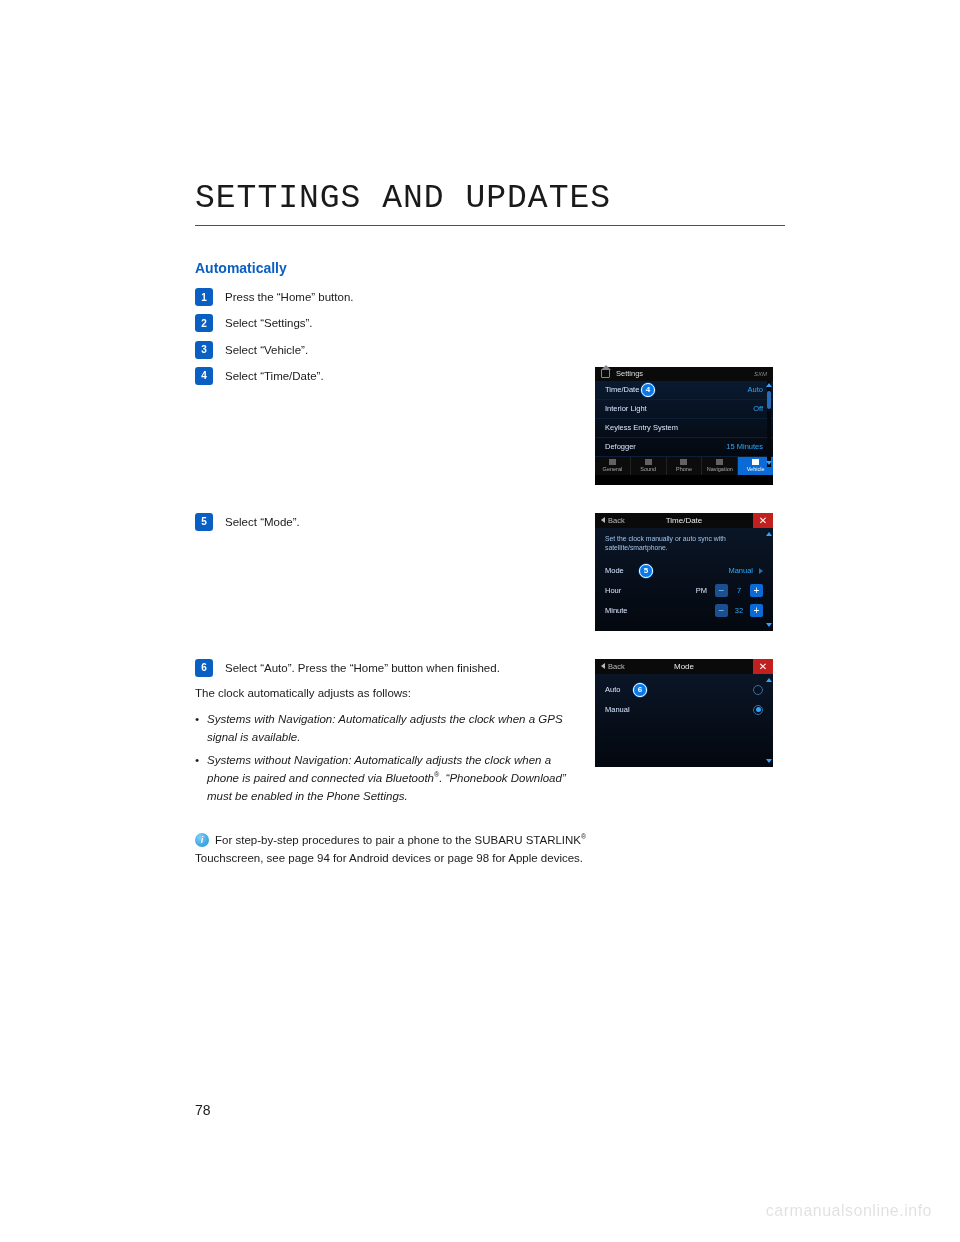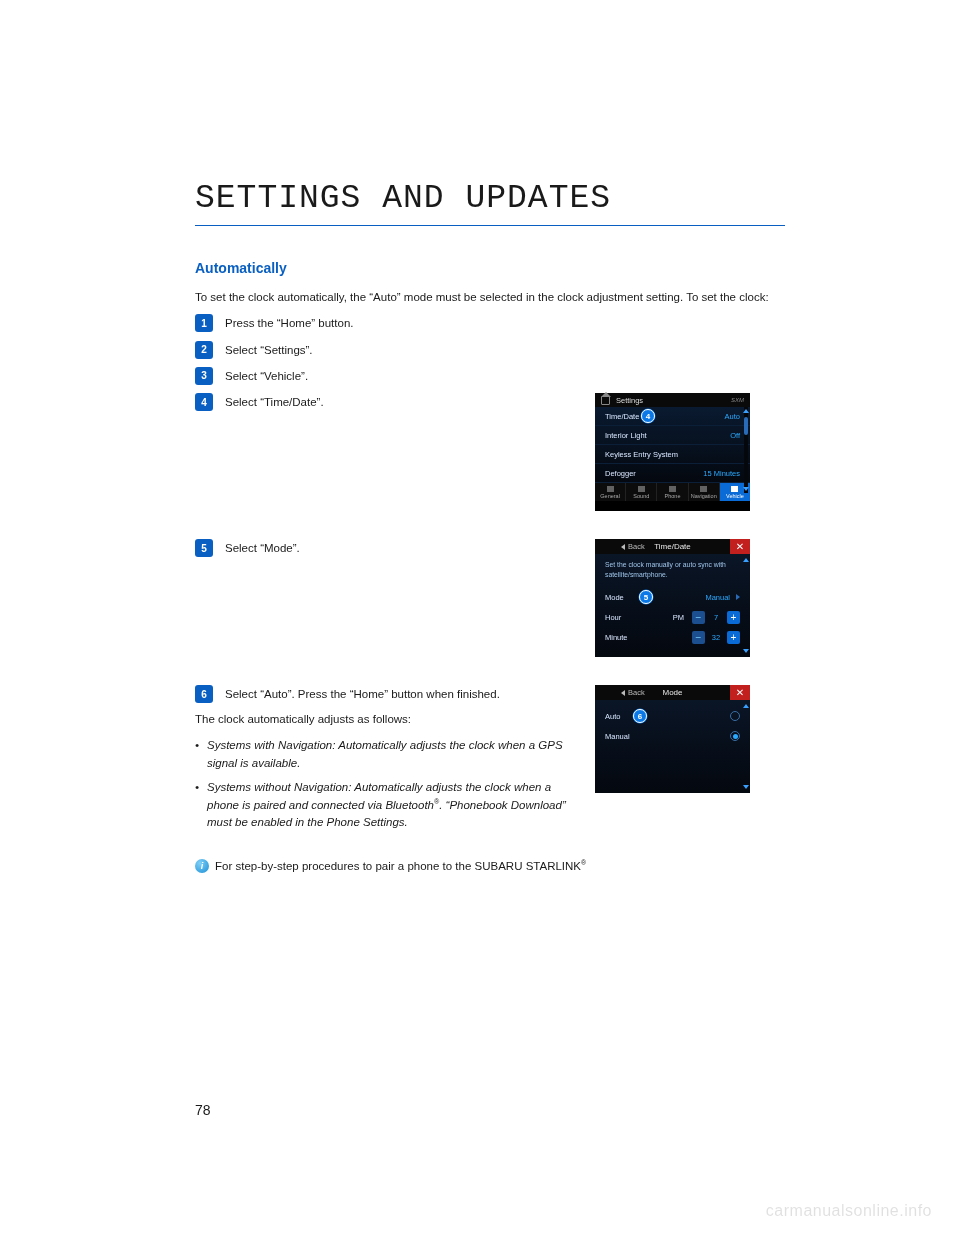--- a/index.html
+++ b/index.html
@@ -19,21 +19,21 @@
   .bullets { list-style: none; margin-bottom: 16px; font-style: italic; }
   .bullets li { font-size: 11.5px; line-height: 1.55; padding-left: 12px; position: relative; margin-bottom: 6px; }
   .bullets li::before { content: "•"; position: absolute; left: 0; top: 0; }
   .info-row { display: flex; gap: 6px; align-items: flex-start; margin-top: 8px; }
   .info-icon { width: 14px; height: 14px; border-radius: 50%; background: radial-gradient(circle at 35% 30%, #7fd0f7, #1b8fd6); color: #fff; font-size: 9px; font-style: italic; font-weight: 700; display: flex; align-items: center; justify-content: center; flex: 0 0 14px; margin-top: 1px; }
   .sup { font-size: 7px; vertical-align: super; }
   .pagenum { position: absolute; left: 195px; bottom: 124px; font-size: 14px; }
   .watermark { position: absolute; right: 28px; bottom: 22px; font-size: 16px; color: rgba(0,0,0,0.12); letter-spacing: 0.5px; }
 
   
-  .mock { width: 155px; background: #000; color: #cfe3ff; font-size: 7.5px; position: relative; }
+  .mock { width: 178px; background: #000; color: #cfe3ff; font-size: 7.5px; position: relative; }
 
   
   .m1 { height: 118px; }
   .m1-top { height: 14px; background: #0a0a0a; display: flex; align-items: center; gap: 6px; padding: 0 6px; }
   .home-icon { width: 9px; height: 9px; border: 1px solid #888; border-radius: 1px; position: relative; }
   .home-icon::before { content: ""; position: absolute; top: -5px; left: -1px; width: 0; height: 0; border-left: 5.5px solid transparent; border-right: 5.5px solid transparent; border-bottom: 5px solid #888; }
   .m1-title { color: #ddd; font-size: 7.5px; }
   .sxm { margin-left: auto; font-size: 6px; color: #888; font-style: italic; }
   .m1-rows { background: linear-gradient(#0a1a30,#04080f); }
   .m1-row { height: 19px; display: flex; align-items: center; justify-content: space-between; padding: 0 10px; border-bottom: 1px solid #0b1f38; position: relative; }
@@ -47,21 +47,21 @@
   .m1-tabs { height: 18px; display: flex; background: #0c0c0c; }
   .m1-tab { flex: 1; display: flex; flex-direction: column; align-items: center; justify-content: center; gap: 1px; color: #aaa; font-size: 5.5px; border-right: 1px solid #222; }
   .m1-tab:last-child { border-right: none; }
   .m1-tab.active { background: #0a6bd6; color: #fff; }
   .m1-tab .ic { width: 7px; height: 6px; background: #888; opacity: .7; }
   .m1-tab.active .ic { background: #fff; opacity: 1; }
   .callout { position: absolute; width: 14px; height: 14px; border-radius: 50%; background: #0a78e6; border: 1.5px solid #fff; color: #fff; font-size: 8px; font-weight: 700; display: flex; align-items: center; justify-content: center; box-shadow: 0 0 0 0.5px #0a78e6; }
 
   
   .m2 { height: 118px; }
-  .m2-top { height: 15px; background: #0a0a0a; display: flex; align-items: center; position: relative; padding-left: 20px; }
+  .m2-top { height: 15px; background: #0a0a0a; display: flex; align-items: center; position: relative; }
   .back { display: flex; align-items: center; gap: 3px; padding: 0 6px; color: #bbb; }
   .back .chev { width: 0; height: 0; border-top: 3px solid transparent; border-bottom: 3px solid transparent; border-right: 4px solid #bbb; }
   .m2-title { position: absolute; left: 0; right: 0; text-align: center; color: #e8e8e8; font-size: 8px; }
   .closex { margin-left: auto; width: 20px; height: 15px; background: #c21f1f; color: #fff; display: flex; align-items: center; justify-content: center; font-size: 10px; }
   .m2-body { background: linear-gradient(#0a1526,#04080f); height: 103px; padding: 6px 10px 4px 10px; position: relative; }
   .m2-desc { color: #9fc4e8; font-size: 6.8px; line-height: 1.4; margin-bottom: 8px; }
   .m2-row { display: flex; align-items: center; height: 20px; position: relative; }
   .m2-row .lab { width: 38px; color: #d8e6ff; }
   .m2-row .val { color: #2aa9ff; margin-left: auto; }
   .m2-row .chevr { width: 0; height: 0; border-top: 3px solid transparent; border-bottom: 3px solid transparent; border-left: 4px solid #2a6bb7; margin-left: 6px; }
@@ -84,21 +84,20 @@
 </style>
 </head>
 <body>
 
 <div class="page">
 
   <h1 class="heading">SETTINGS AND UPDATES</h1>
   <hr class="rule">
 
   <h2 class="subhead">Automatically</h2>
-  <p class="intro">To set the clock automatically, the “Auto” mode must be selected in the clock adjustment setting. To set the clock:</p>
 
   <div class="step-row">
     <div class="step-num">1</div>
     <div class="step-text">Press the “Home” button.</div>
   </div>
   <div class="step-row">
     <div class="step-num">2</div>
     <div class="step-text">Select “Settings”.</div>
   </div>
   <div class="step-row">
@@ -256,16 +255,17 @@
           </div>
         </div>
       </div>
     </div>
   </div>
 
   <div class="info-row">
     <span class="info-icon">i</span>
     <p class="bodytext" style="margin-bottom:0;"><span>For step-by-step procedures to pair a phone to the SUBARU STARLINK</span><span class="sup">®</span></p>
   </div>
+  <p class="bodytext">Touchscreen, see page 94 for Android devices or page 98 for Apple devices.</p>
 
   <div class="pagenum">78</div>
   <div class="watermark">carmanualsonline.info</div>
 </div>
 
 </body></html>

